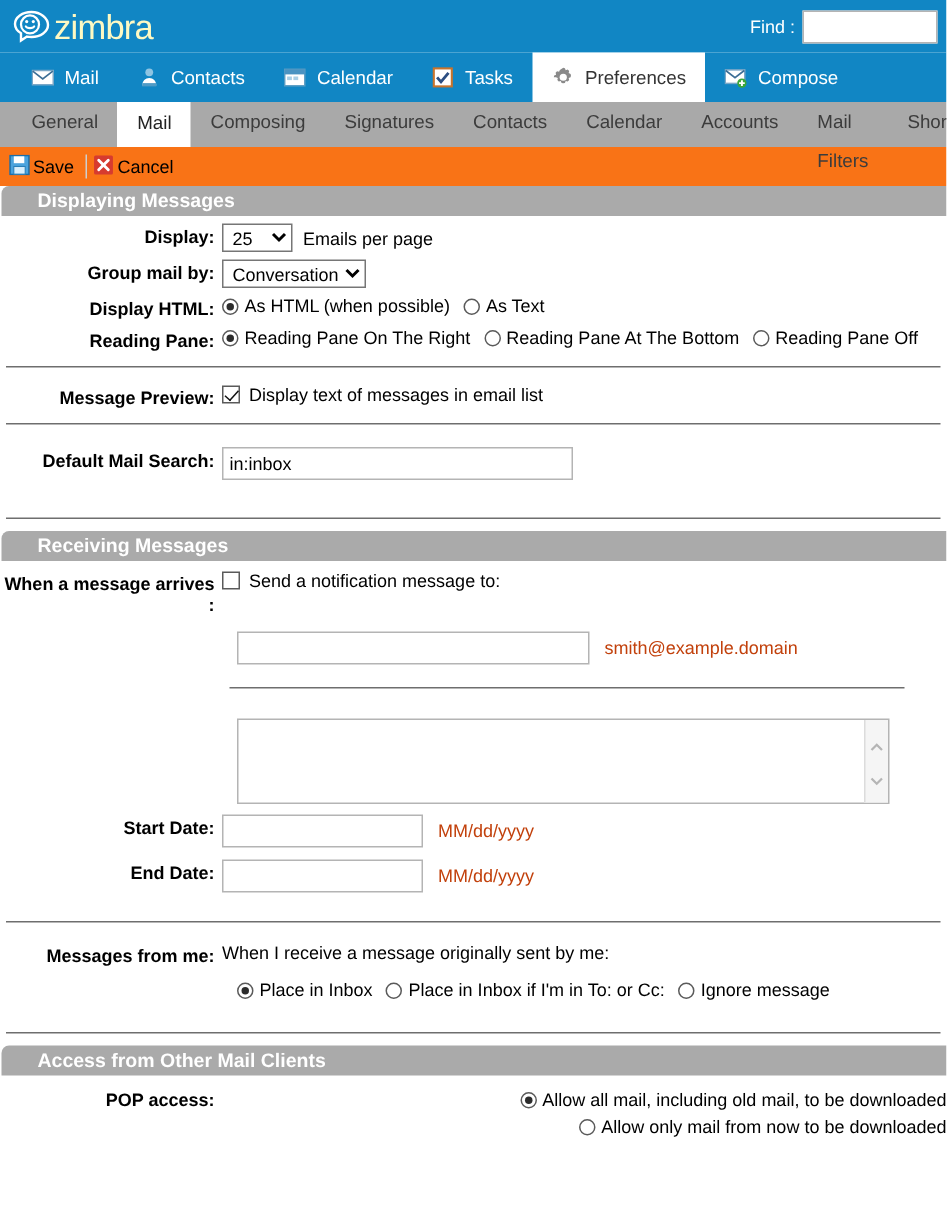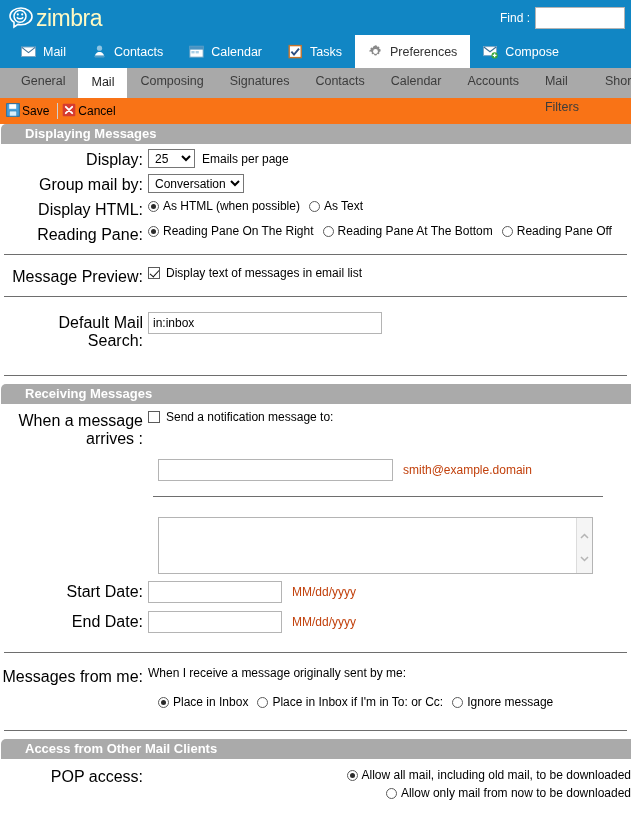--- a/index.html
+++ b/index.html
@@ -135,22 +135,22 @@
 
   .row {
     display: flex;
     align-items: flex-start;
     padding: 5px 0 0 0;
   }
   .lbl {
     width: 148px;
     min-width: 148px;
     text-align: right;
-    font-weight: normal;
-    font-size: 16px;
+    font-weight: bold;
+    font-size: 12px;
     padding-right: 5px;
     padding-top: 2px;
     color: #000;
   }
   .fld { flex: 1; display:flex; align-items:center; flex-wrap: wrap; }
   .plain { font-weight: normal; }
 
   select {
     font-family: "Liberation Sans", sans-serif;
     font-size: 12px;

